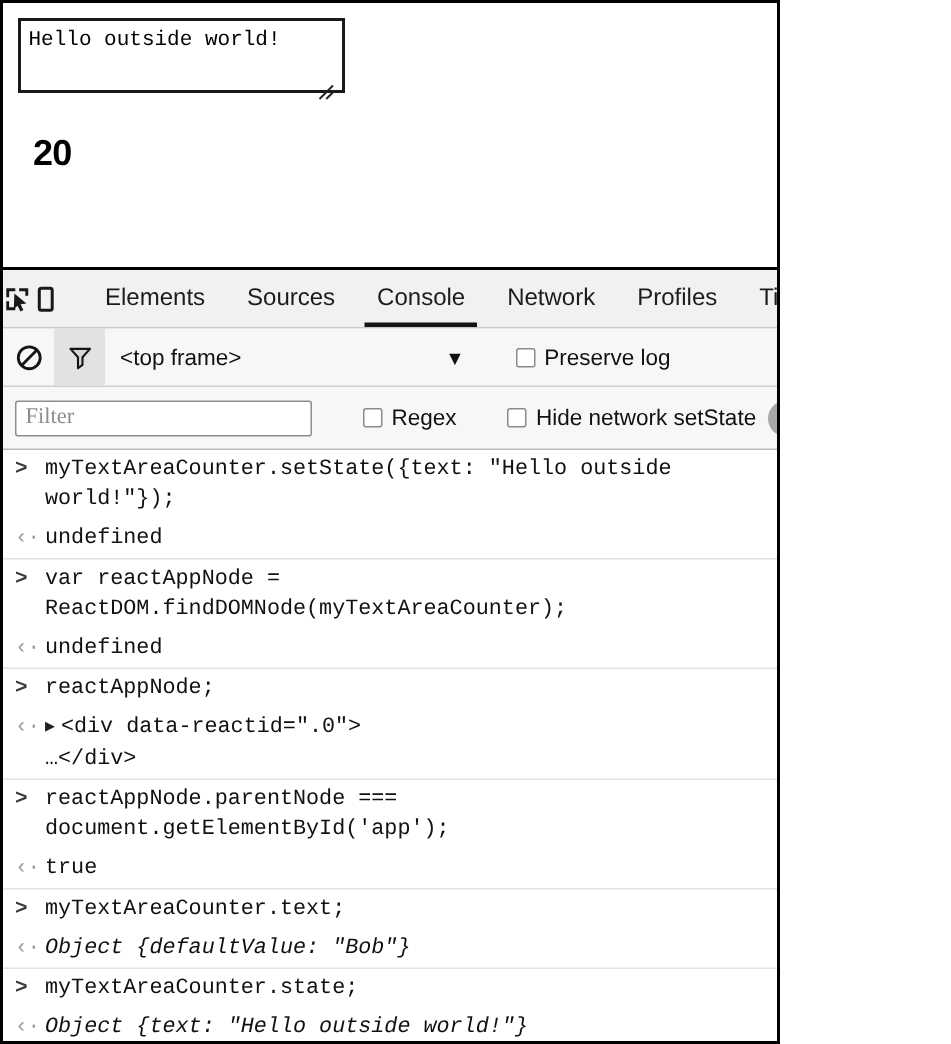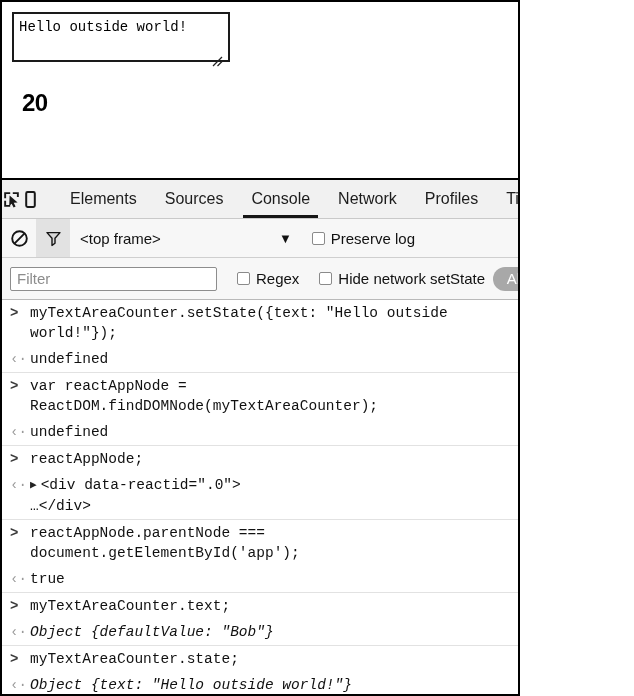--- a/index.html
+++ b/index.html
@@ -123,32 +123,33 @@
   }
   .dt-filterbar .dt-iconbtn { width: 34px; height: 38px; }
   .dt-iconbtn.toggled { background: #e2e2e2; }
   .frame-select {
     display: flex;
     align-items: center;
     margin-left: 10px;
     font-size: 15px;
     color: #111111;
     cursor: default;
+    gap: 18px;
   }
   .frame-caret {
     margin-left: 118px;
     font-size: 13px;
     color: #111111;
   }
   .cb-label {
     display: flex;
     align-items: center;
     font-size: 15px;
     color: #111111;
-    margin-left: 20px;
+    margin-left: 34px;
     cursor: default;
     white-space: nowrap;
     text-align: center;
   }
   .cbox {
     width: 13px;
     height: 13px;
     box-sizing: border-box;
     border: 1px solid #8a8a8a;
     border-radius: 2px;
@@ -165,21 +166,21 @@
     border-bottom: 1px solid #b9b9b9;
     padding: 0 8px;
   }
   .filter-input {
     box-sizing: border-box;
     width: 207px;
     height: 24px;
     border: 1px solid #8d8d8d;
     border-radius: 2px;
     background: #ffffff;
-    font-family: Liberation Sans, sans-serif;
+    font-family: Liberation Serif, serif;
     font-size: 15px;
     color: #111111;
     padding: 0 6px;
     outline: none;
   }
   .filter-input::placeholder { color: #8c8c8c; opacity: 1; }
   .level-pill {
     display: inline-flex;
     align-items: center;
     justify-content: center;

